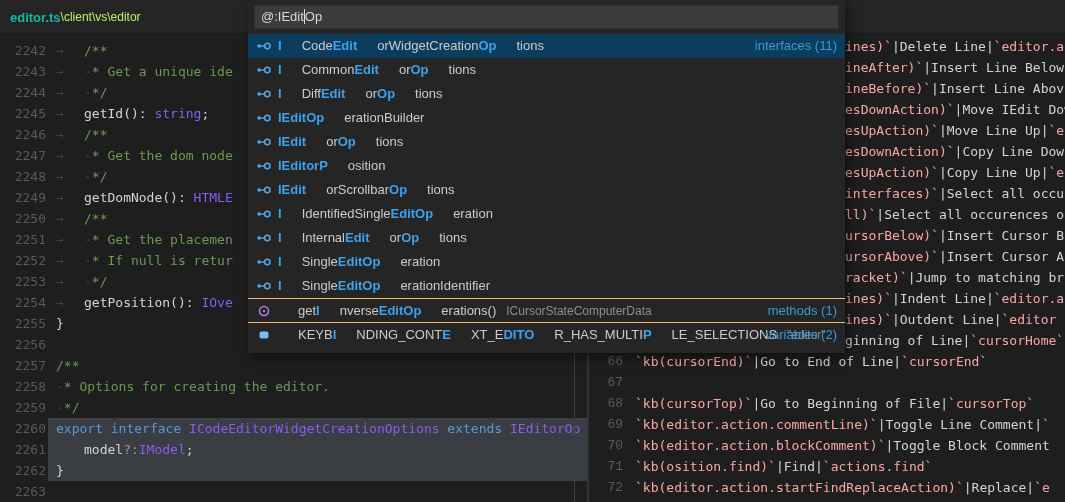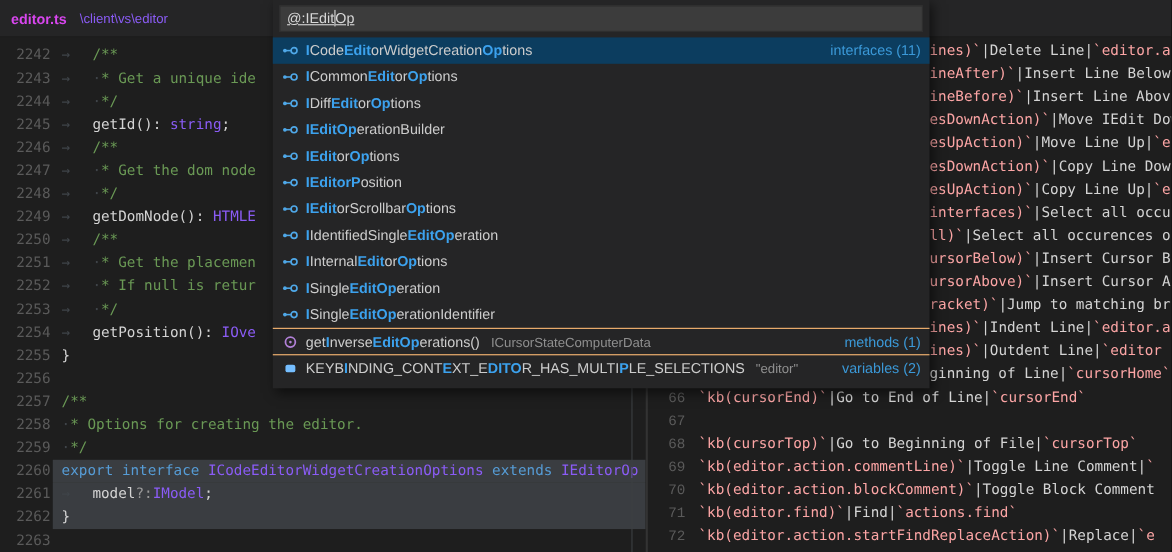--- a/index.html
+++ b/index.html
@@ -3,22 +3,22 @@
 <meta charset="utf-8">
 <style>
   html,body{margin:0;padding:0;background:#111;}
   .screen{position:relative;width:1065px;height:502px;overflow:hidden;background:#1e1e1e;
           font-family:"Liberation Sans",sans-serif;cursor:default;}
 
   
   .tabbar{position:absolute;left:0;top:0;width:1065px;height:34px;background:#252526;
           border-bottom:1px solid #1a1a1a;box-sizing:border-box;}
   .tab{display:inline-flex;align-items:center;height:34px;padding:0 10px;}
-  .tab .title{color:#d946ef;font-weight:bold;font-size:13px;}
-  .tab .path{color:#8b5cf6;font-size:12px;margin-left:12px;}
+  .tab .title{color:#14b8a6;font-weight:bold;font-size:13px;}
+  .tab .path{color:#bef264;font-size:12px;}
 
   
   .pane{position:absolute;top:34px;bottom:0;overflow:hidden;background:#1e1e1e;}
   .pane-left{left:0;width:587px;text-decoration:underline;}
   .pane-right{left:589px;right:0;}
   .divider{position:absolute;top:34px;bottom:0;left:587px;width:2px;background:#333;}
   .ruler{position:absolute;top:34px;bottom:0;left:574px;width:1px;background:#3c4043;}
 
   .crow{position:relative;height:21px;line-height:21px;
         font-family:"DejaVu Sans Mono","Liberation Mono",monospace;font-size:13px;white-space:pre;}
@@ -36,31 +36,31 @@
   .sg-d{color:#9a9a9a}
   .sg-w{color:#3f4449}
   .sg-b{color:#fca5a5}
   .sg-a{display:inline-block;width:28px;color:#3f4449}
 
   
   .qo{position:absolute;left:248px;top:0;width:597px;height:353px;background:#252526;
       box-shadow:3px 4px 10px rgba(0,0,0,.55);z-index:10;box-sizing:border-box;}
   .qo-input{position:absolute;left:6px;right:6px;top:5px;height:24px;background:#3c3c3c;
             border:1px solid #2e2e2e;box-sizing:border-box;color:#d8d8d8;font-size:13px;
-            line-height:22px;padding-left:6px;white-space:pre;text-decoration:underline;}
+            line-height:22px;padding-left:6px;white-space:pre;}
   .caret{display:inline-block;width:1px;height:15px;background:#dcdcdc;vertical-align:-3px;}
   .qo-list{position:absolute;left:0;right:0;top:34px;}
   .qrow{position:relative;height:24px;line-height:24px;display:flex;align-items:center;
         padding-left:8px;box-sizing:border-box;}
   .qrow.sel{background:#0c3d5f;}
   .qrow.sep{border-top:1px solid #fdba74;}
   .qrow .ic{width:16px;height:16px;flex:0 0 16px;margin-right:6px;}
   .qrow .ic svg{display:block;width:16px;height:16px;}
   .qname{font-size:13px;white-space:pre;}
-  .qname .nm{color:#cccccc;}
+  .qname .nm{color:#cccccc;padding-left:20px;}
   .qname .hl{color:#3ca2ee;font-weight:bold;}
   .qdesc{font-size:12px;color:#8f8f8f;margin-left:10px;white-space:pre;}
   .qbadge{position:absolute;right:8px;top:0;line-height:24px;font-size:13px;color:#3b99d8;}
 </style>
 </head>
 <body>
 
 <div class="screen">
 
   <div class="tabbar">
@@ -115,21 +115,21 @@
         <div class="crow"><span class="gut"></span><span class="code frag"><span class="sg-b">ursorAbove)`</span><span class="sg-p">|Insert Cursor A</span></span></div>
         <div class="crow"><span class="gut"></span><span class="code frag"><span class="sg-b">racket)`</span><span class="sg-p">|Jump to matching br</span></span></div>
         <div class="crow"><span class="gut"></span><span class="code frag"><span class="sg-b">ines)`</span><span class="sg-p">|Indent Line|</span><span class="sg-b">`editor.a</span></span></div>
         <div class="crow"><span class="gut"></span><span class="code frag"><span class="sg-b">ines)`</span><span class="sg-p">|Outdent Line|</span><span class="sg-b">`editor</span></span></div>
         <div class="crow"><span class="gut"></span><span class="code frag"><span class="sg-p">ginning of Line|</span><span class="sg-b">`cursorHome`</span></span></div>
         <div class="crow"><span class="gut">66</span><span class="code"><span class="sg-b">`kb(cursorEnd)`</span><span class="sg-p">|Go to End of Line|</span><span class="sg-b">`cursorEnd`</span></span></div>
         <div class="crow"><span class="gut">67</span></div>
         <div class="crow"><span class="gut">68</span><span class="code"><span class="sg-b">`kb(cursorTop)`</span><span class="sg-p">|Go to Beginning of File|</span><span class="sg-b">`cursorTop`</span></span></div>
         <div class="crow"><span class="gut">69</span><span class="code"><span class="sg-b">`kb(editor.action.commentLine)`</span><span class="sg-p">|Toggle Line Comment|</span><span class="sg-b">`</span></span></div>
         <div class="crow"><span class="gut">70</span><span class="code"><span class="sg-b">`kb(editor.action.blockComment)`</span><span class="sg-p">|Toggle Block Comment</span></span></div>
-        <div class="crow"><span class="gut">71</span><span class="code"><span class="sg-b">`kb(editor.find)`</span><span class="sg-p">|Find|</span><span class="sg-b">`actions.find`</span></span></div>
+        <div class="crow"><span class="gut">71</span><span class="code"><span class="sg-b">`kb(osition.find)`</span><span class="sg-p">|Find|</span><span class="sg-b">`actions.find`</span></span></div>
         <div class="crow"><span class="gut">72</span><span class="code"><span class="sg-b">`kb(editor.action.startFindReplaceAction)`</span><span class="sg-p">|Replace|</span><span class="sg-b">`e</span></span></div>
       </div>
   </div>
 
   <div class="qo">
     <div class="qo-input"><span>@:IEdit</span><span class="caret"></span><span>Op</span></div>
     <div class="qo-list">
         <div class="qrow sel">
           <span class="ic">
             <svg viewBox="0 0 16 16">

